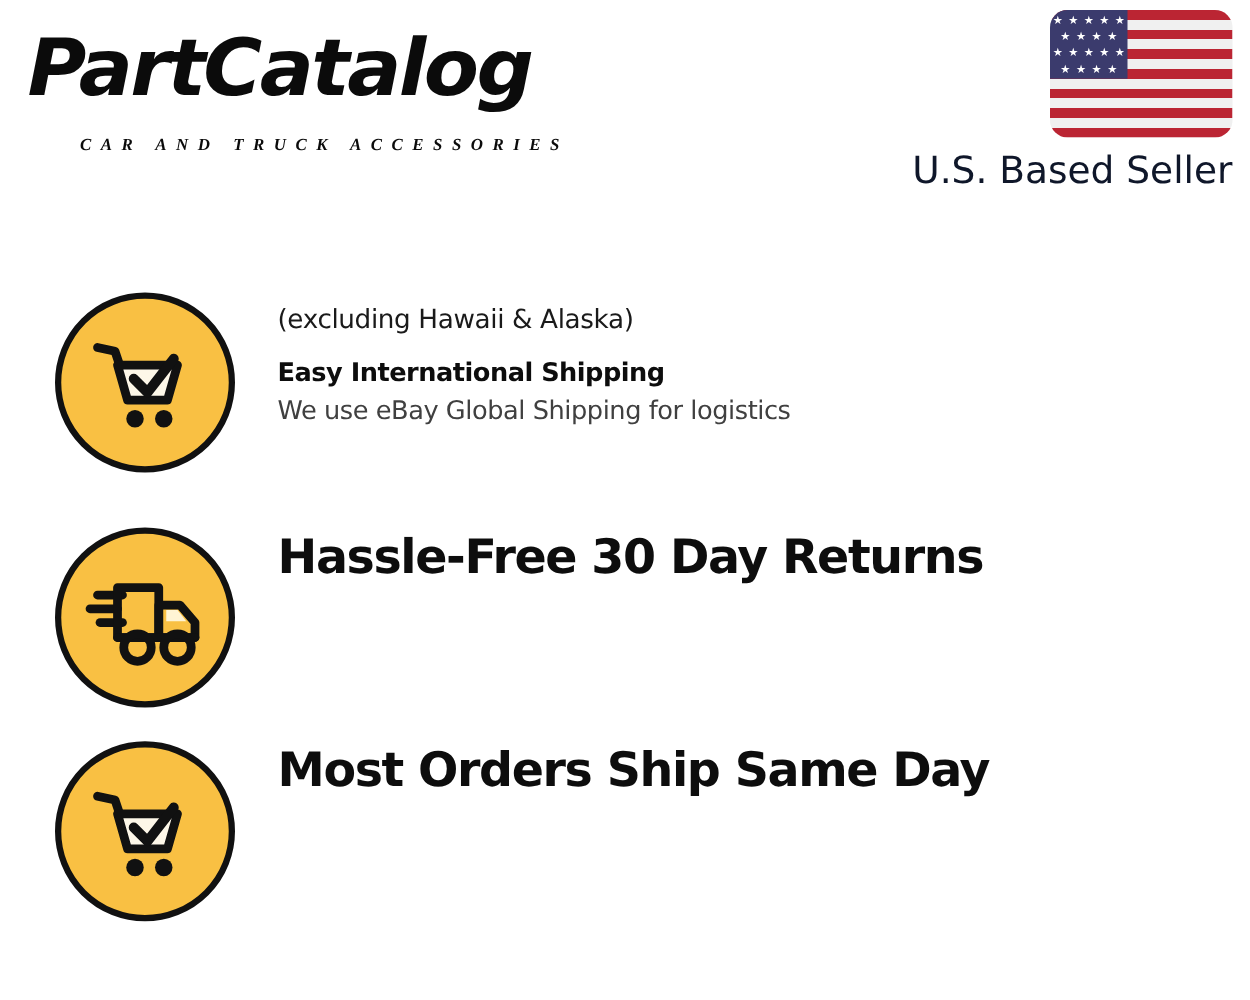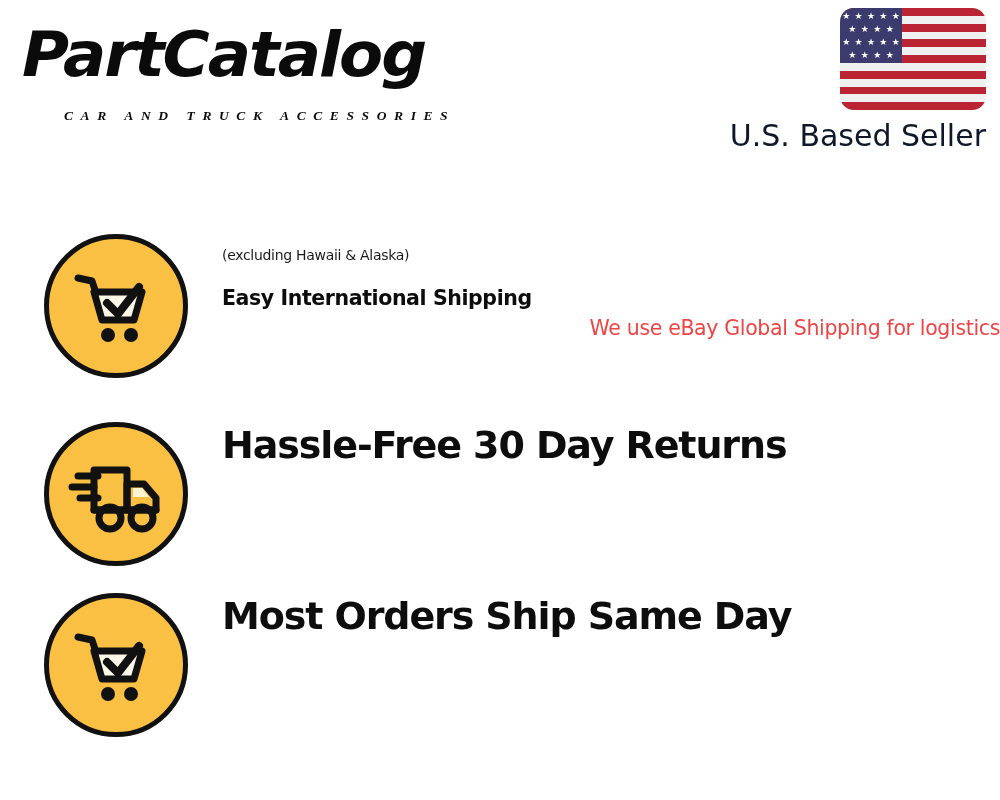--- a/index.html
+++ b/index.html
@@ -180,21 +180,21 @@
     font-size: 38px;
     line-height: 46px;
     letter-spacing: -1.1px;
     color: #0d0d0d;
     white-space: nowrap;
     margin: 0;
   }
   .feature-sub {
     font-family: "DejaVu Sans", sans-serif;
     font-weight: normal;
-    font-size: 14px;
+    font-size: 21px;
     line-height: 30px;
     letter-spacing: -0.3px;
     color: #1a1a1a;
     margin: 8px 0 0 0;
     white-space: nowrap;
   }
   .feature-sub-strong {
     font-family: "DejaVu Sans", sans-serif;
     font-weight: bold;
     font-size: 20.5px;
@@ -203,24 +203,23 @@
     color: #0d0d0d;
     margin: 14px 0 0 0;
     white-space: nowrap;
   }
   .feature-sub-note {
     font-family: "DejaVu Sans", sans-serif;
     font-weight: normal;
     font-size: 20.5px;
     line-height: 28px;
     letter-spacing: -0.35px;
-    color: #ef4444;
+    color: #404040;
     margin: 2px 0 0 0;
     white-space: nowrap;
-    text-align: right;
   }
 </style>
 </head>
 <body>
 
 <div id="header">
 
   <div id="brand-logo">
     <div id="brand-wordmark">PartCatalog</div>
     <div id="brand-tagline">CAR AND TRUCK ACCESSORIES</div>

